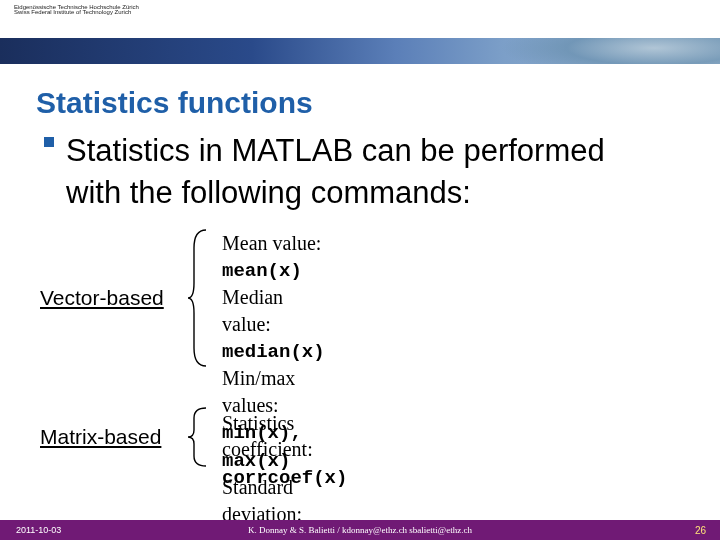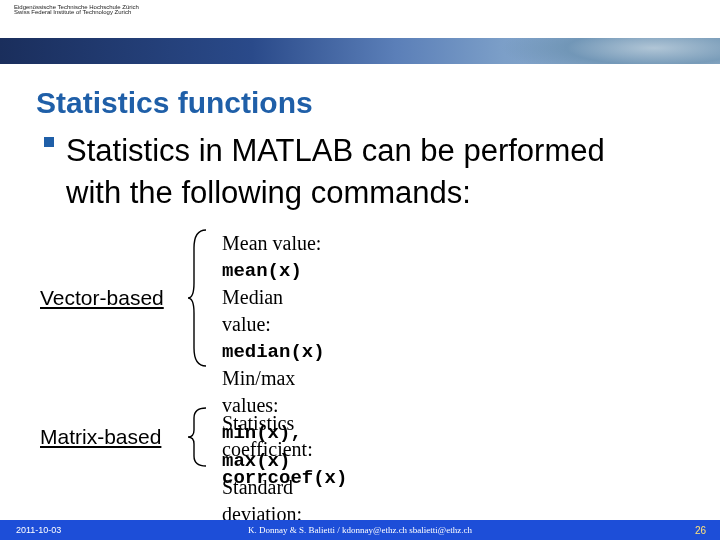--- a/index.html
+++ b/index.html
@@ -111,21 +111,21 @@
     font-family: "Courier New", Courier, monospace;
     font-weight: bold;
     font-size: 19px;
   }
   .footer {
     position: absolute;
     bottom: 0;
     left: 0;
     width: 100%;
     height: 20px;
-    background: #1d4ed8;
+    background: #701a75;
     color: #fff;
     font-size: 9px;
     display: flex;
     align-items: center;
   }
   .footer-date {
     position: absolute;
     left: 16px;
   }
   .footer-credit {

